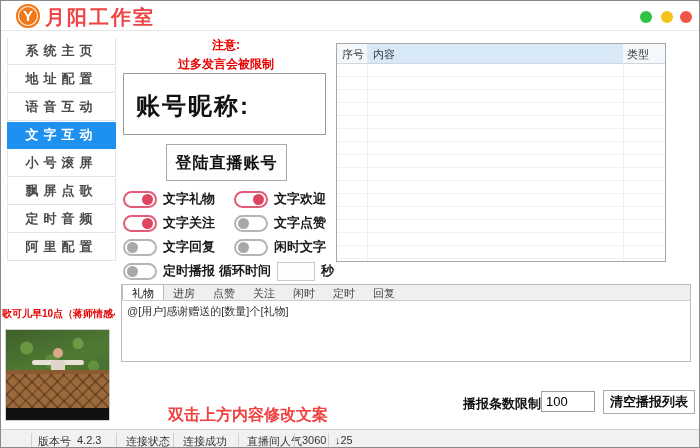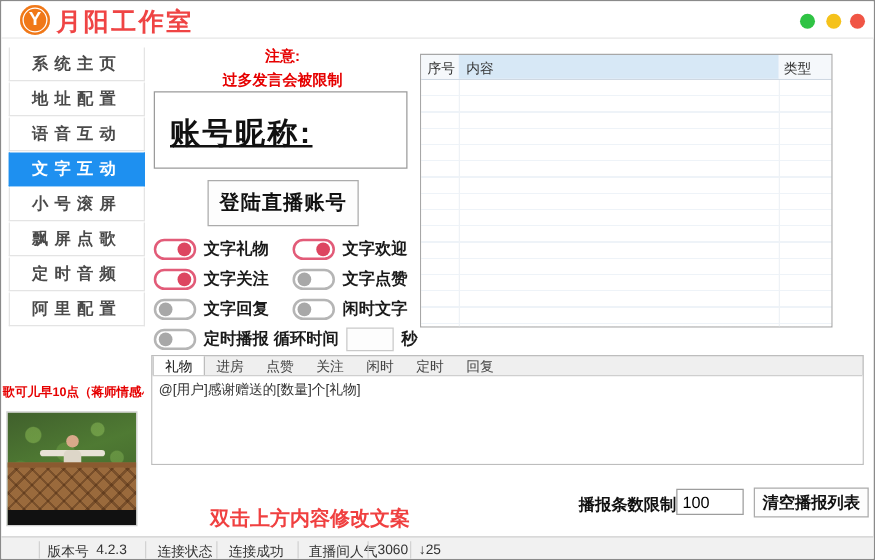--- a/index.html
+++ b/index.html
@@ -38,21 +38,21 @@
   .person .head { position:absolute; left:-5px; top:0; width:10px; height:10px; border-radius:50%; background:#d9a98a; }
   .person .arms { position:absolute; left:-26px; top:12px; width:52px; height:5px; border-radius:3px; background:#e8e2d6; }
   .person .body { position:absolute; left:-7px; top:12px; width:14px; height:26px; border-radius:4px; background:#ddd6c8; }
   .vbar { position:absolute; left:0; right:0; bottom:0; height:12px; background:#111; }
 
   
   .warn-title { position:absolute; left:180px; top:36px; width:90px; text-align:center; color:#e60000; font-size:12px; font-weight:bold; }
   .warn-text { position:absolute; left:140px; top:55px; width:170px; text-align:center; color:#e60000; font-size:12px; font-weight:bold; }
 
   .nick-box { position:absolute; left:122px; top:72px; width:203px; height:62px; border:1px solid #9b9b9b; background:#fff; }
-  .nick-box span { position:absolute; left:12px; top:16px; font-size:24px; font-weight:bold; color:#111; letter-spacing:2px;text-decoration:underline; }
+  .nick-box span { position:absolute; left:12px; top:16px; font-size:24px; font-weight:bold; color:#111; letter-spacing:2px; }
 
   .btn { position:absolute; background:#fdfdfd; border:1px solid #ababab; color:#111; font-weight:bold; text-align:center; cursor:pointer; font-family:inherit; }
   .login-btn { left:165px; top:143px; width:121px; height:37px; font-size:16px; line-height:35px; letter-spacing:1px; }
 
   
   .titem { position:absolute; height:20px; display:flex; align-items:center; gap:6px;text-align:center; }
   .toggle { position:relative; width:34px; height:17px; border:2px solid #b5b5b5; border-radius:10px; background:#fff; cursor:pointer; flex:0 0 auto; }
   .toggle .knob { position:absolute; top:1px; left:2px; width:11px; height:11px; border-radius:50%; background:#a8a8a8; }
   .toggle[data-state="on"] { border-color:#e25b78; }
   .toggle[data-state="on"] .knob { left:auto; right:2px; background:#dd4560; }
@@ -63,21 +63,21 @@
   
   .rtable { position:absolute; left:335px; top:42px; width:330px; height:219px; border:1px solid #a7a7a7; background:#fff; }
   .rtable-head { display:flex; height:20px; border-bottom:1px solid #cfd8e2; font-size:11px; color:#333; }
   .rtable-head .c1 { width:30px; padding:3px 0 0 5px; background:#f5f8fb; }
   .rtable-head .c2 { width:256px; padding:3px 0 0 6px; background:#d7e8f6; }
   .rtable-head .c3 { width:42px; padding:3px 0 0 4px; background:#f5f8fb; }
   .rtable-body { position:relative; height:197px; background:repeating-linear-gradient(to bottom, #fff 0 12px, #eef3f8 12px 13px); }
   .rtable-body .vline { position:absolute; top:0; bottom:0; width:1px; background:#eef2f6; }
 
   
-  .panel { position:absolute; left:120px; top:283px; width:570px; height:88px; border:1px solid #bdbdbd; background:#efefef; }
+  .panel { position:absolute; left:120px; top:283px; width:570px; height:78px; border:1px solid #bdbdbd; background:#efefef; }
   .tabs { display:flex; height:15px; align-items:stretch; }
   .tab { padding:1px 9px 0 9px; font-size:11px; color:#444; cursor:pointer; }
   .tab[data-active="true"] { background:#fff; border:1px solid #bdbdbd; border-bottom:none; border-top:none; color:#111; }
   .panel-content { position:absolute; left:0; right:0; top:15px; bottom:0; background:#fff; border-top:1px solid #cfcfcf; padding:3px 5px; font-size:11px; color:#333; }
 
   
   .edit-hint { position:absolute; left:167px; top:404px; font-size:16px; font-weight:bold; color:#f04040; }
   .start-btn { left:346px; top:387px; width:92px; height:27px; font-size:14px; line-height:25px; }
   .limit-label { position:absolute; left:462px; top:394px; font-size:13px; font-weight:bold; color:#111; }
   .limit-input { position:absolute; left:540px; top:390px; width:54px; height:21px; border:1px solid #9d9d9d; font-size:13px; padding:0 4px; background:#fff; }

